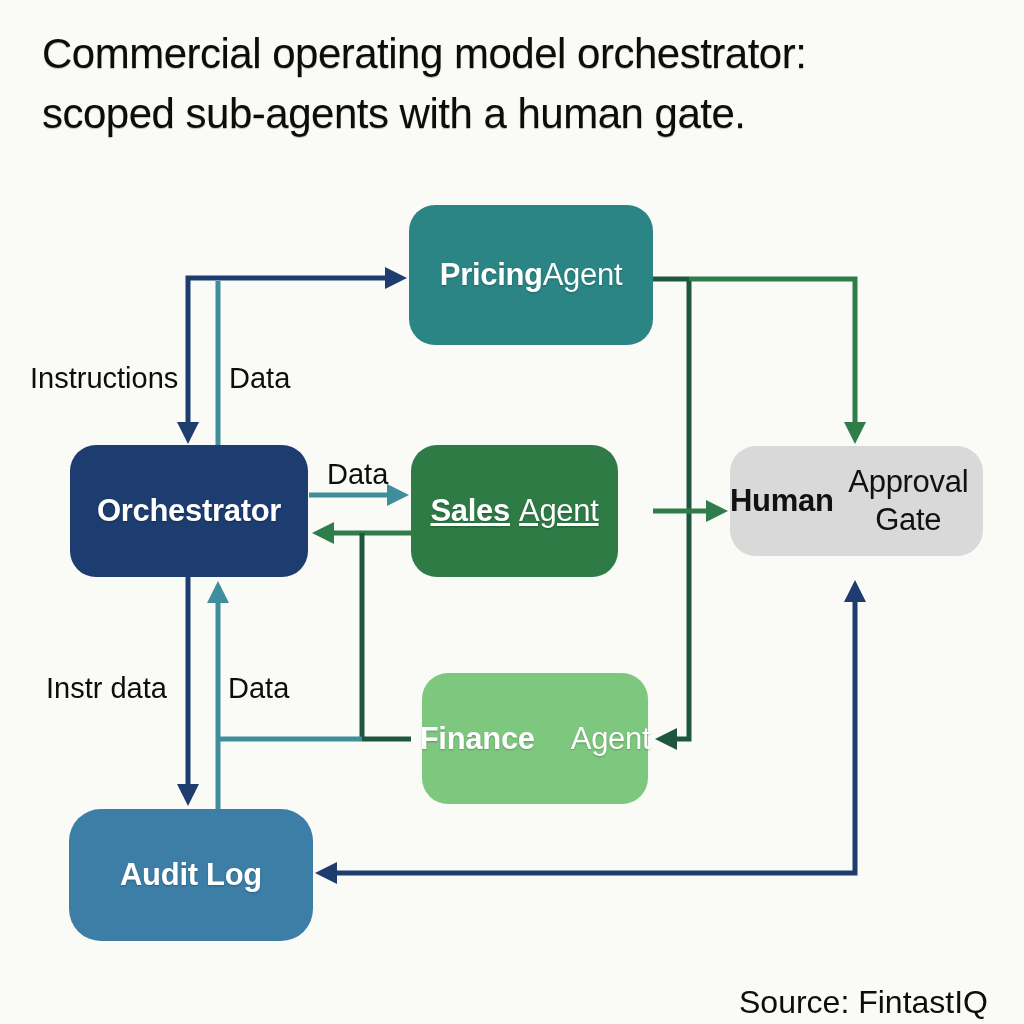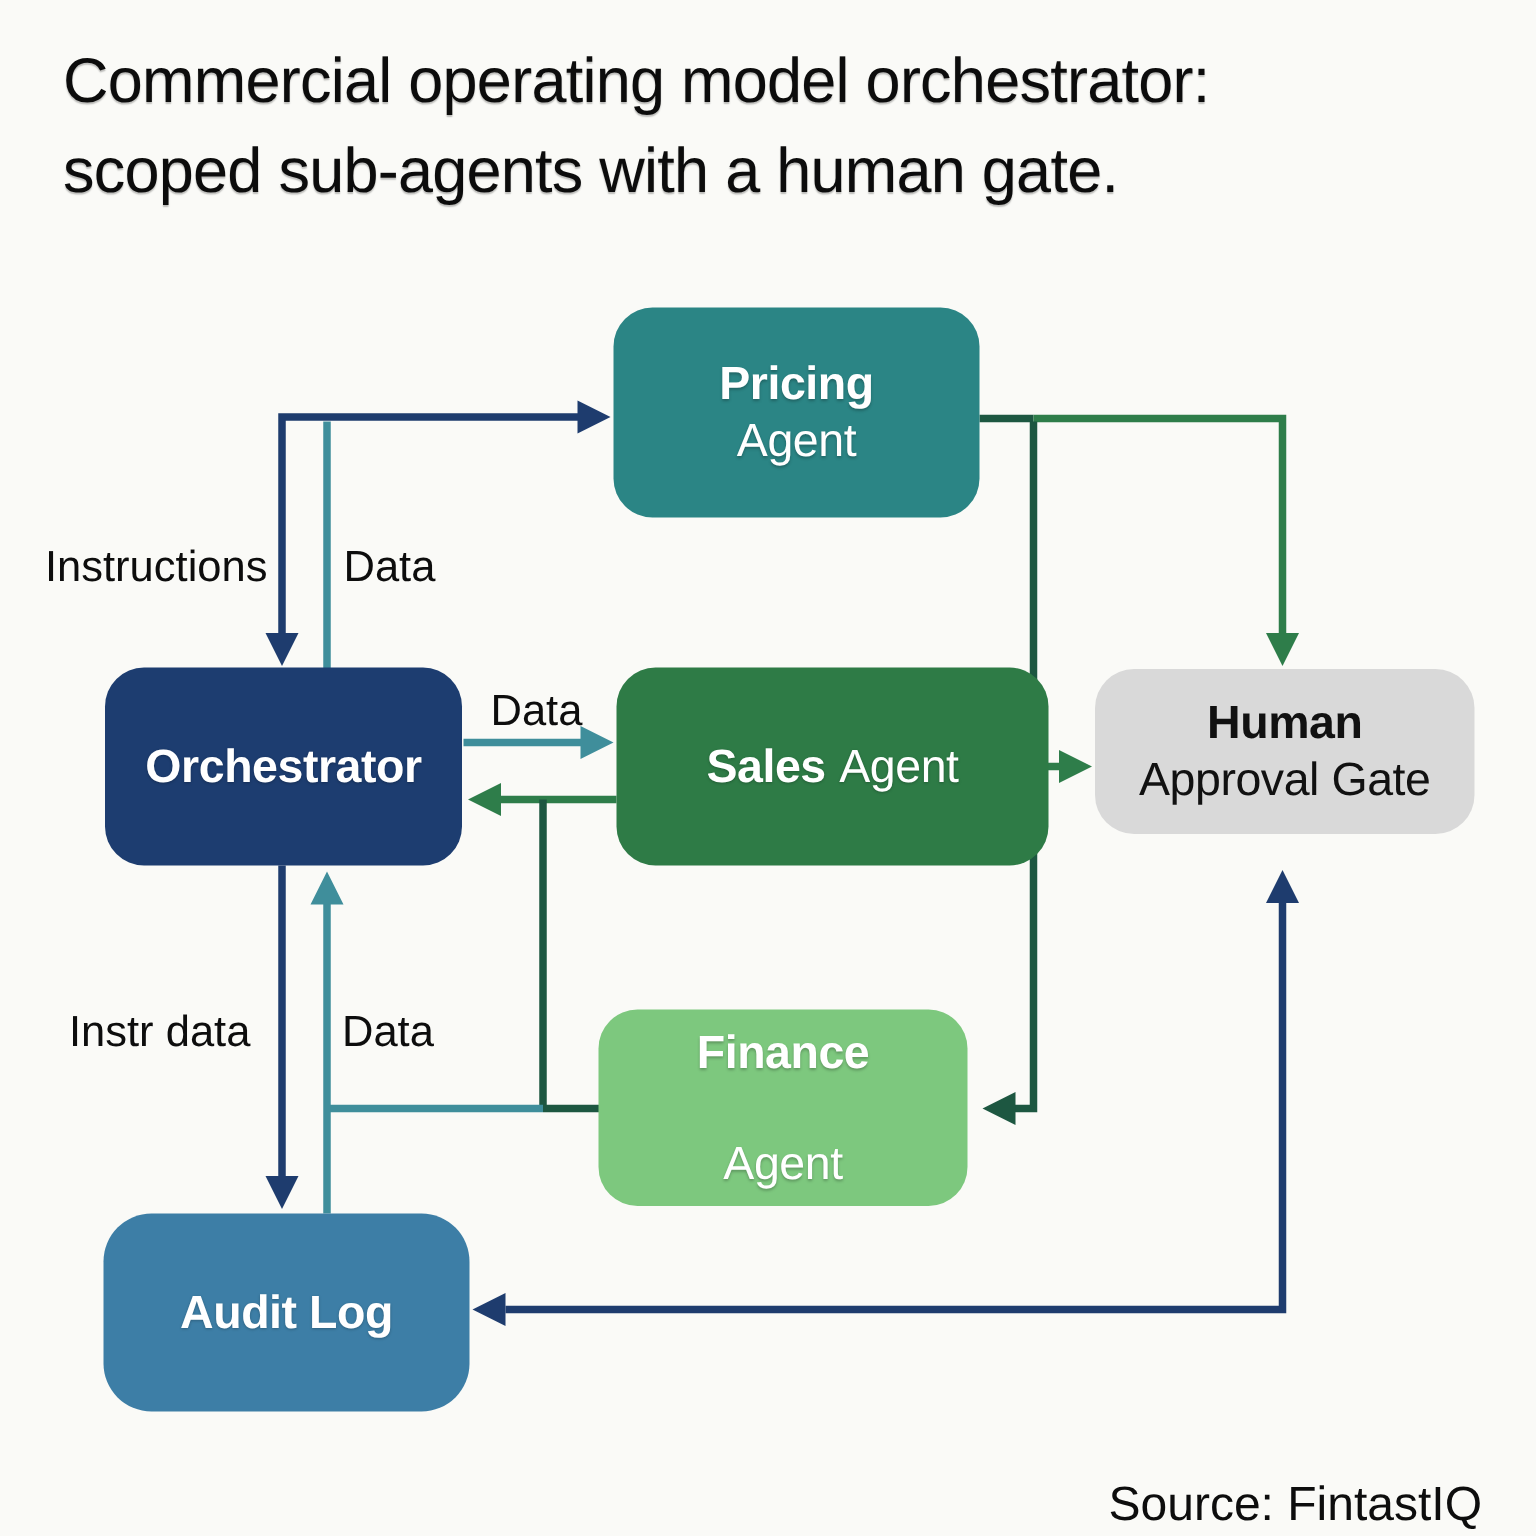--- a/index.html
+++ b/index.html
@@ -17,33 +17,33 @@
   }
   .title span{display:block;}
   svg.edges{position:absolute;left:0;top:0;width:1024px;height:1024px;}
   svg.edges path{fill:none;stroke-width:5;stroke-linejoin:miter;}
   .s-navy{stroke:var(--navy);} .f-navy{fill:var(--navy);}
   .s-teal{stroke:var(--teal_line);} .f-teal{fill:var(--teal_line);}
   .s-green{stroke:var(--green_line);} .f-green{fill:var(--green_line);}
   .s-dgreen{stroke:var(--dark_green_line);} .f-dgreen{fill:var(--dark_green_line);}
   .node{
     position:absolute;border-radius:26px;
-    display:flex;flex-direction:column;align-items:center;justify-content:center;
+    display:flex;flex-direction:row;align-items:center;justify-content:center;
     color:#fff;font-size:31px;line-height:38px;letter-spacing:-0.3px;
     text-align:center;text-shadow:0 1px 2px rgba(0,0,0,0.25);
   }
   .node .b{font-weight:bold;}
   .node.inline-label{flex-direction:row;}
   .node.inline-label .r{margin-left:9px;}
   #node-pricing{left:409px;top:205px;width:244px;height:140px;background:var(--pricing_box);}
   #node-orchestrator{left:70px;top:445px;width:238px;height:132px;background:var(--orchestrator_box);}
-  #node-sales{left:411px;top:445px;width:288px;height:132px;background:var(--sales_box);}
+  #node-sales{left:411px;top:445px;width:207px;height:132px;background:var(--sales_box);text-decoration:underline;}
   #node-human{left:730px;top:446px;width:253px;height:110px;background:var(--human_box);
               color:#111;text-shadow:none;}
-  #node-finance{left:399px;top:673px;width:246px;height:131px;background:var(--finance_box);gap:36px;}
+  #node-finance{left:422px;top:673px;width:226px;height:131px;background:var(--finance_box);gap:36px;}
   #node-audit{left:69px;top:809px;width:244px;height:132px;background:var(--audit_box);border-radius:32px;}
   .edge-label{
     position:absolute;font-size:29px;color:#0d0d0d;white-space:nowrap;
   }
   #lbl-instructions{left:30px;top:362px;}
   #lbl-data-top{left:229px;top:362px;}
   #lbl-data-mid{left:327px;top:458px;}
   #lbl-instr-data{left:46px;top:672px;}
   #lbl-data-low{left:228px;top:672px;}
   .source{

